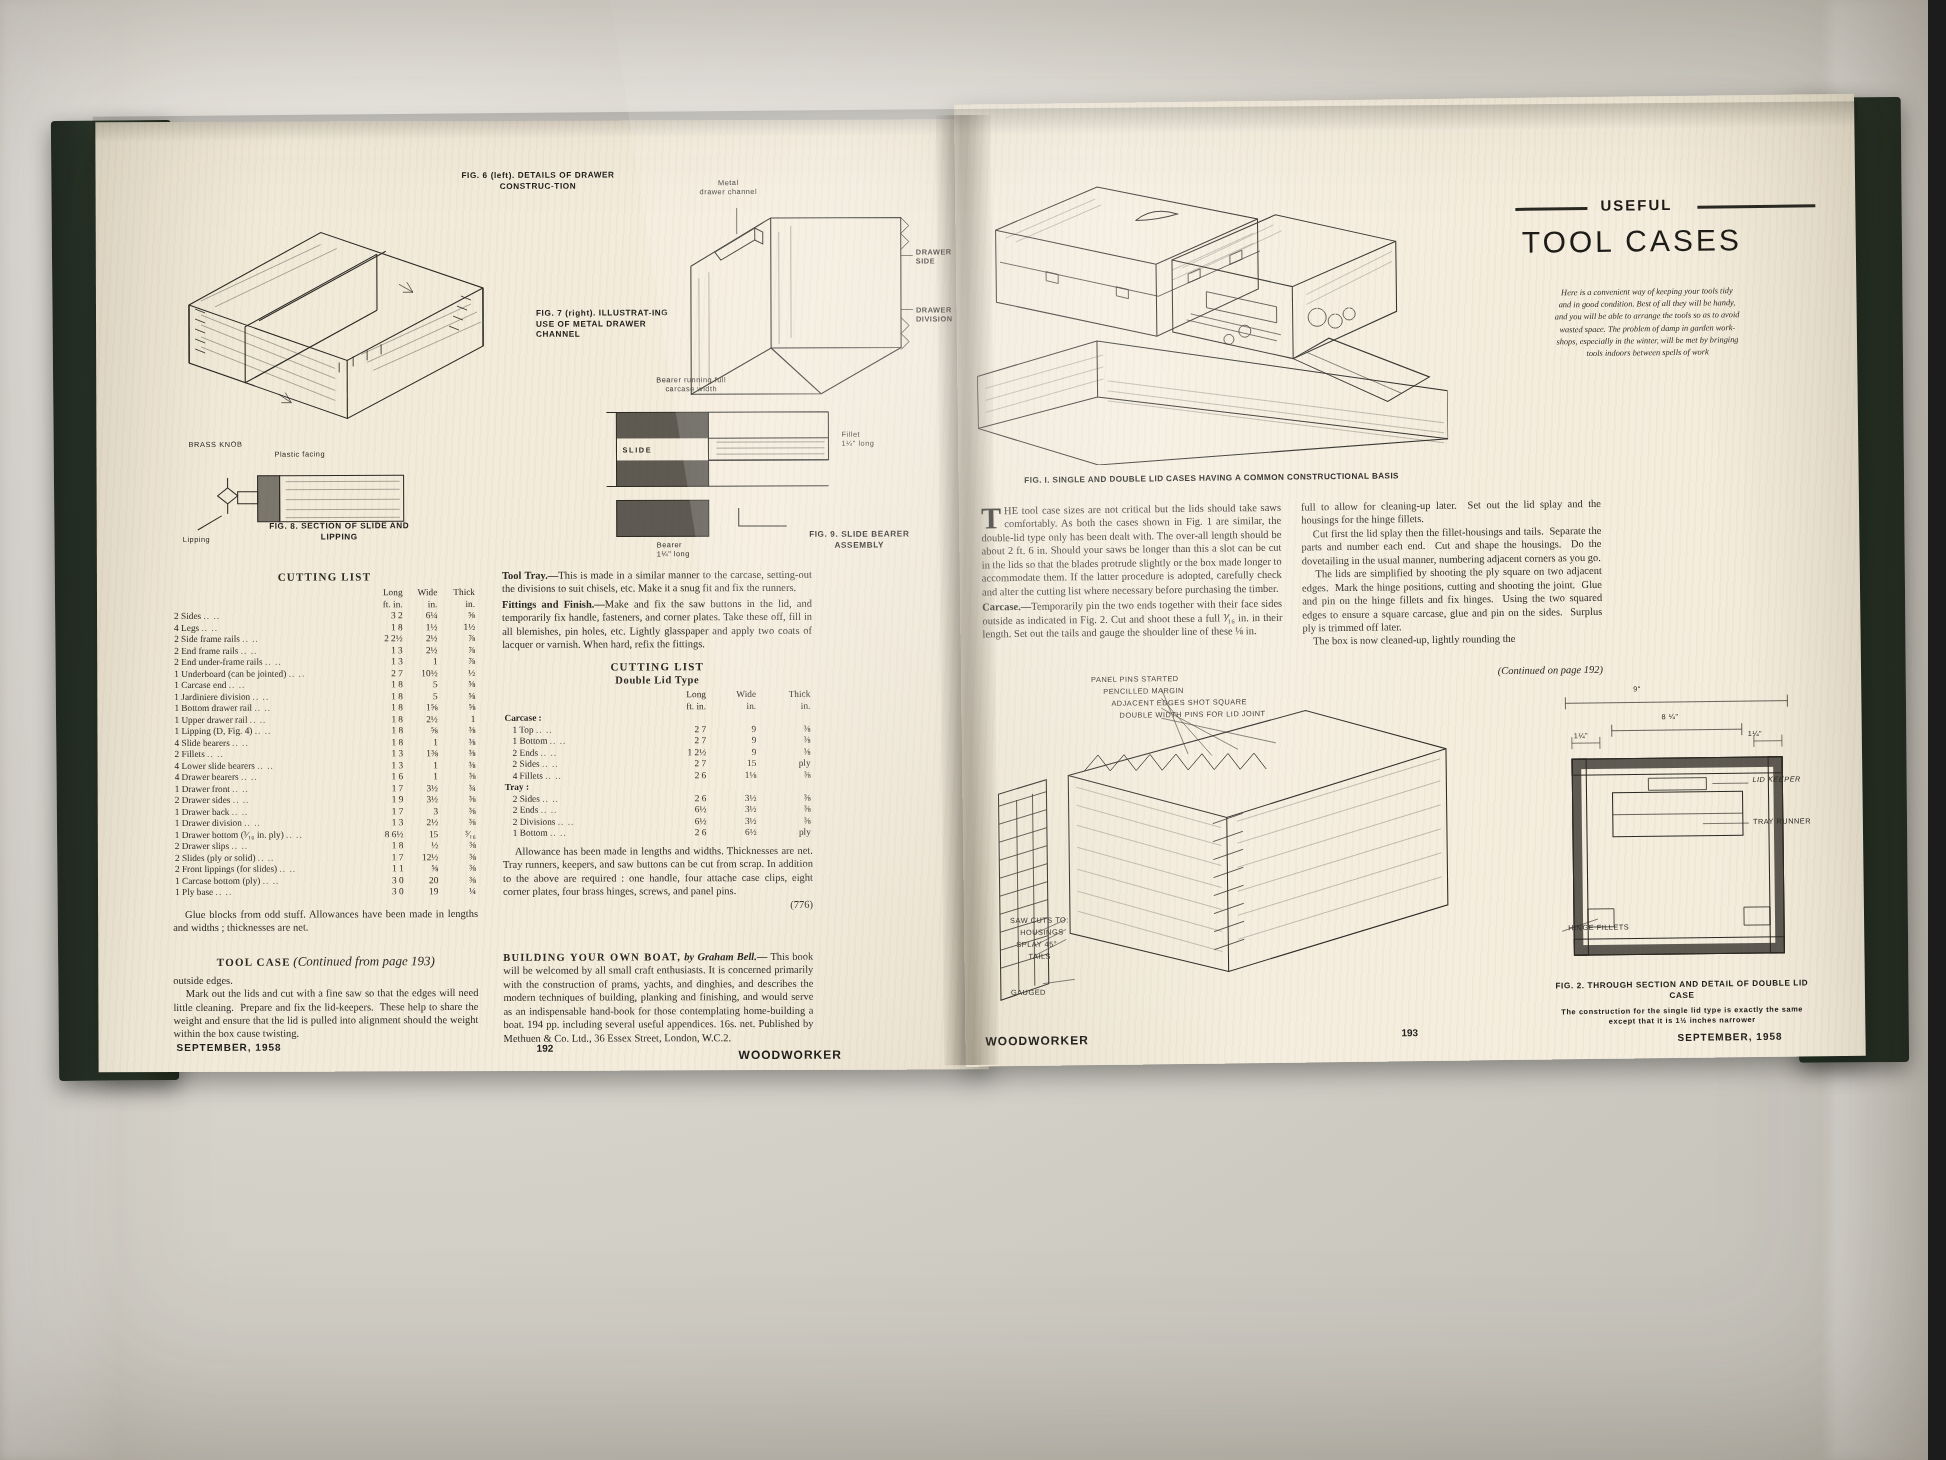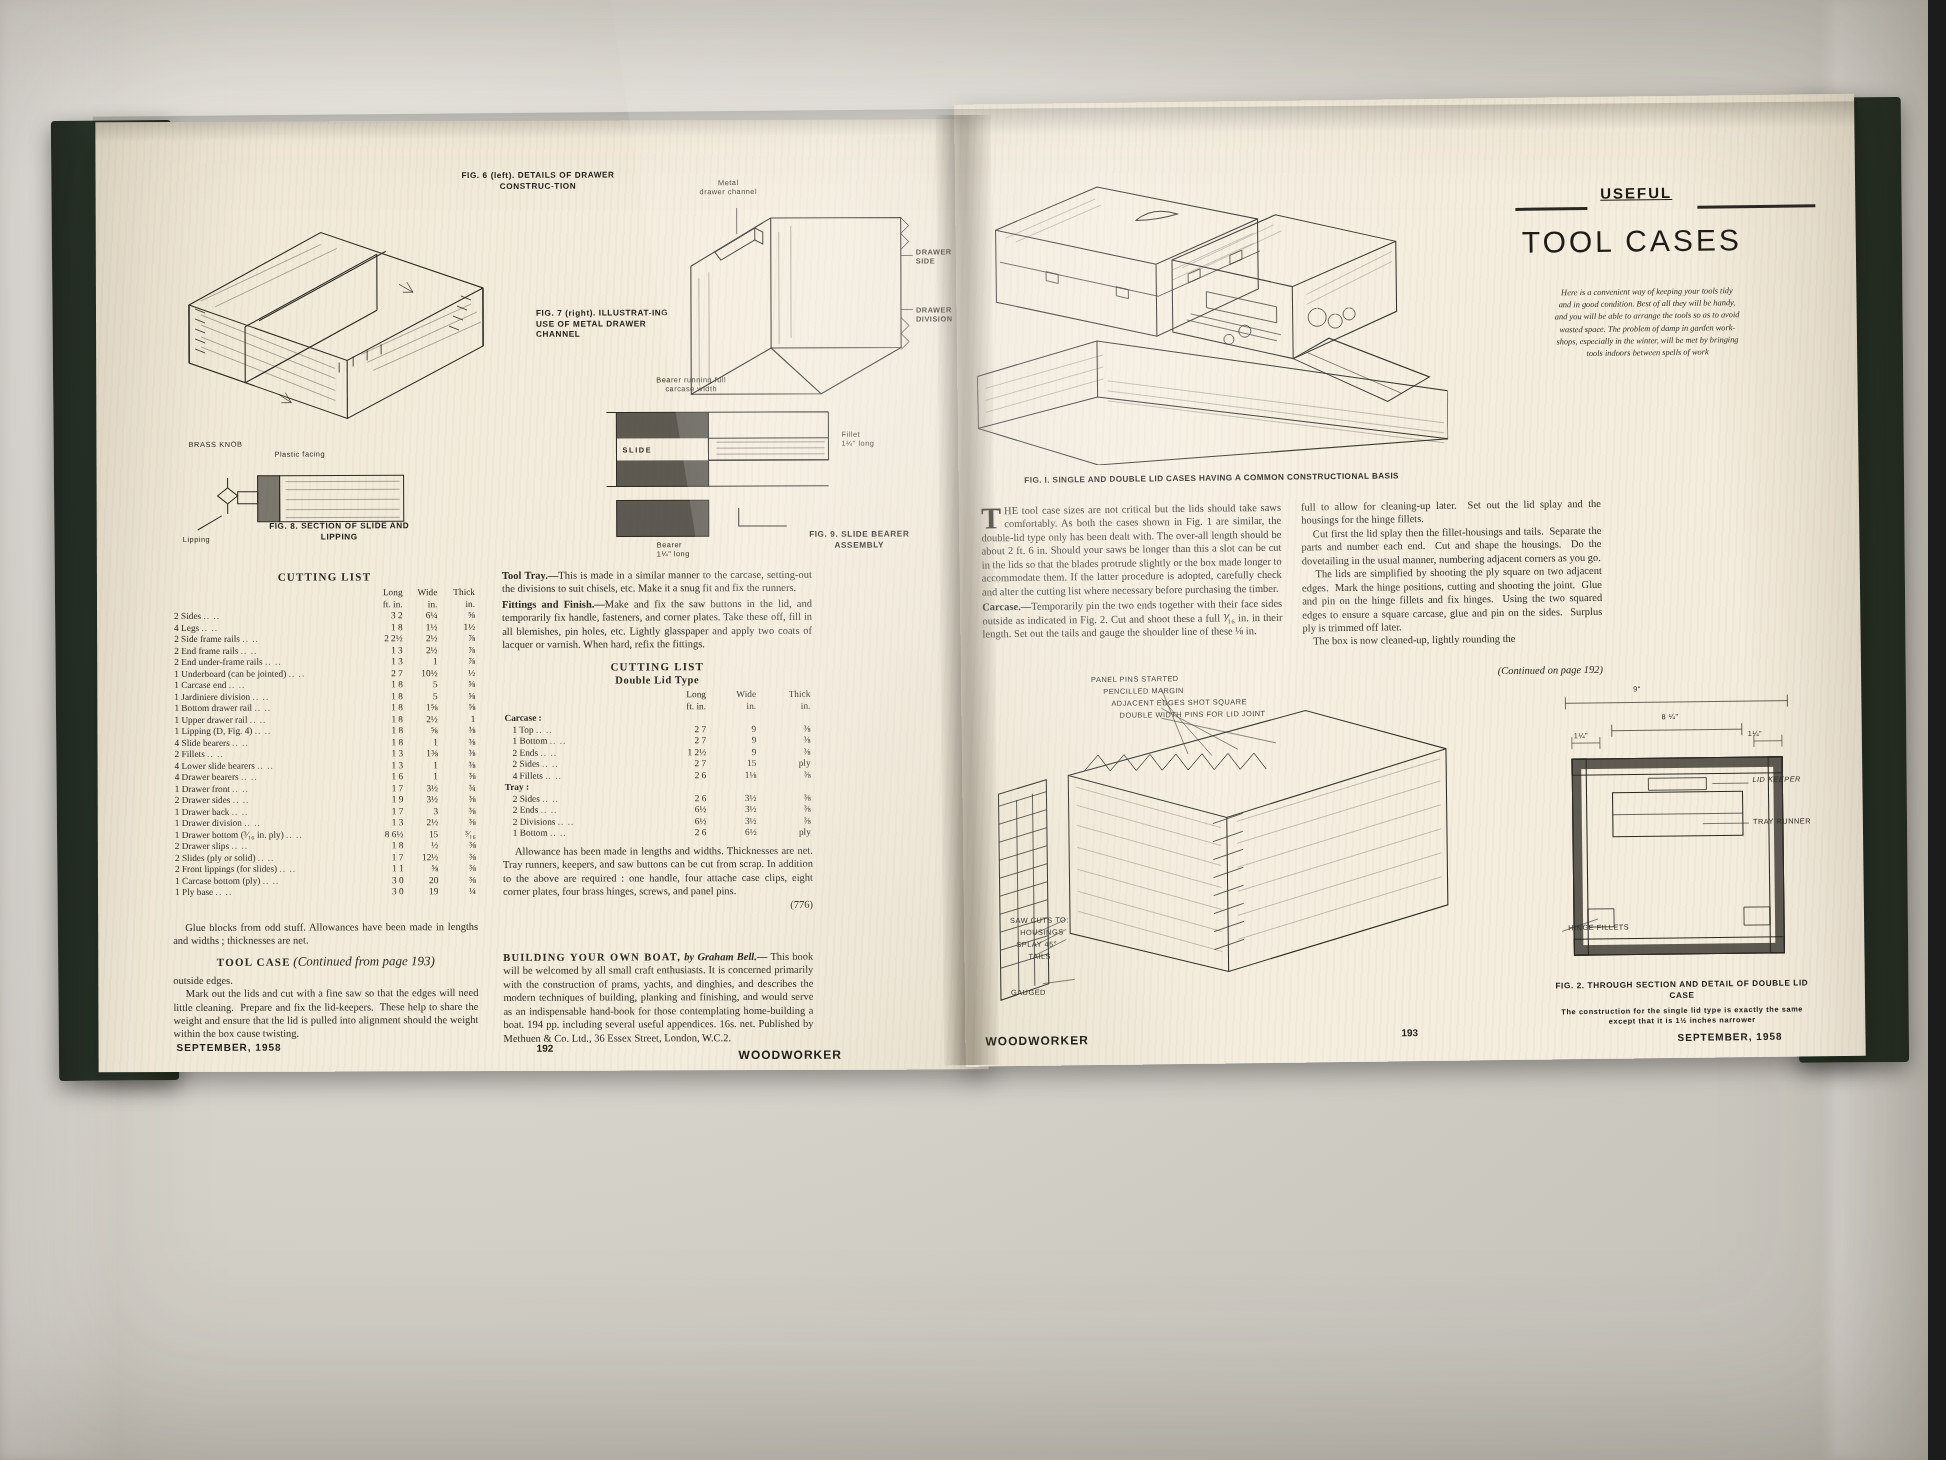--- a/index.html
+++ b/index.html
@@ -378,21 +378,21 @@
                 <td class="num">⅜</td>
               </tr>
               <tr>
                 <td class="nm">1 Ply base <span class="dots">.. ..</span></td>
                 <td class="num">3  0</td>
                 <td class="num">19</td>
                 <td class="num">¼</td>
               </tr>
             </tbody>
         </table>
-        <div style="margin-top:22px;text-indent:12px;">Glue blocks from odd stuff.  Allowances have been made in lengths and widths ; thicknesses are net.</div>
+        <div style="margin-top:9px;text-indent:12px;">Glue blocks from odd stuff.  Allowances have been made in lengths and widths ; thicknesses are net.</div>
       </div>
 
       <div class="col" style="left:75px;top:832px;width:305px;">
         <div class="center" style="margin-bottom:3px;">
           <span class="bold caps" style="font-size:11px;">TOOL CASE</span>
           <span class="ital" style="font-size:13px;">(Continued from page 193)</span>
         </div>
         <div style="white-space:pre-wrap;">outside edges.
     Mark out the lids and cut with a fine saw so that the edges will need little cleaning.  Prepare and fix the lid-keepers.  These help to share the weight and ensure that the lid is pulled into alignment should the weight within the box cause twisting.</div>
       </div>
@@ -547,21 +547,21 @@
 
             <g stroke-width=".7">
               <path d="M210 156 L300 178 M214 150 L304 172"></path>
             </g>
           </g>
         </svg>
       </div>
       <div class="figcap" style="left:18px;top:372px;width:470px;text-align:center;letter-spacing:.4px;">FIG. I.  SINGLE AND DOUBLE LID CASES HAVING A COMMON CONSTRUCTIONAL BASIS</div>
 
       <div class="usefulrule" style="left:560px;top:110px;width:72px;"></div>
-      <div id="title-useful" style="left:645px;top:88px;text-decoration:underline;">USEFUL</div>
+      <div id="title-useful" style="left:645px;top:100px;">USEFUL</div>
       <div class="usefulrule" style="left:742px;top:110px;width:118px;"></div>
       <div id="title-tool-cases" style="left:566px;top:128px;">TOOL CASES</div>
       <div id="blurb" style="left:598px;top:190px;">Here is a convenient way of keeping your tools tidy and in good condition. Best of all they will be handy, and you will be able to arrange the tools so as to avoid wasted space. The problem of damp in garden work-shops, especially in the winter, will be met by bringing tools indoors between spells of work</div>
 
       <div class="col" style="left:22px;top:400px;width:300px;">
         <span class="dropcap">T</span>
         <span>HE tool case sizes are not critical but the lids should take saws comfortably.  As both the cases shown in Fig. 1 are similar, the double-lid type only has been dealt with.  The over-all length should be about 2 ft. 6 in.  Should your saws be longer than this a slot can be cut in the lids so that the blades protrude slightly or the box made longer to accommodate them.  If the latter procedure is adopted, carefully check and alter the cutting list where necessary before purchasing the timber.</span>
         <div style="margin-top:2px;">
           <span class="bold">Carcase.—</span><span>Temporarily pin the two ends together with their face sides outside as indicated in Fig. 2.  Cut and shoot these a full ⅟₁₆ in. in their length.  Set out the tails and gauge the shoulder line of these ⅛ in.</span>
         </div>

